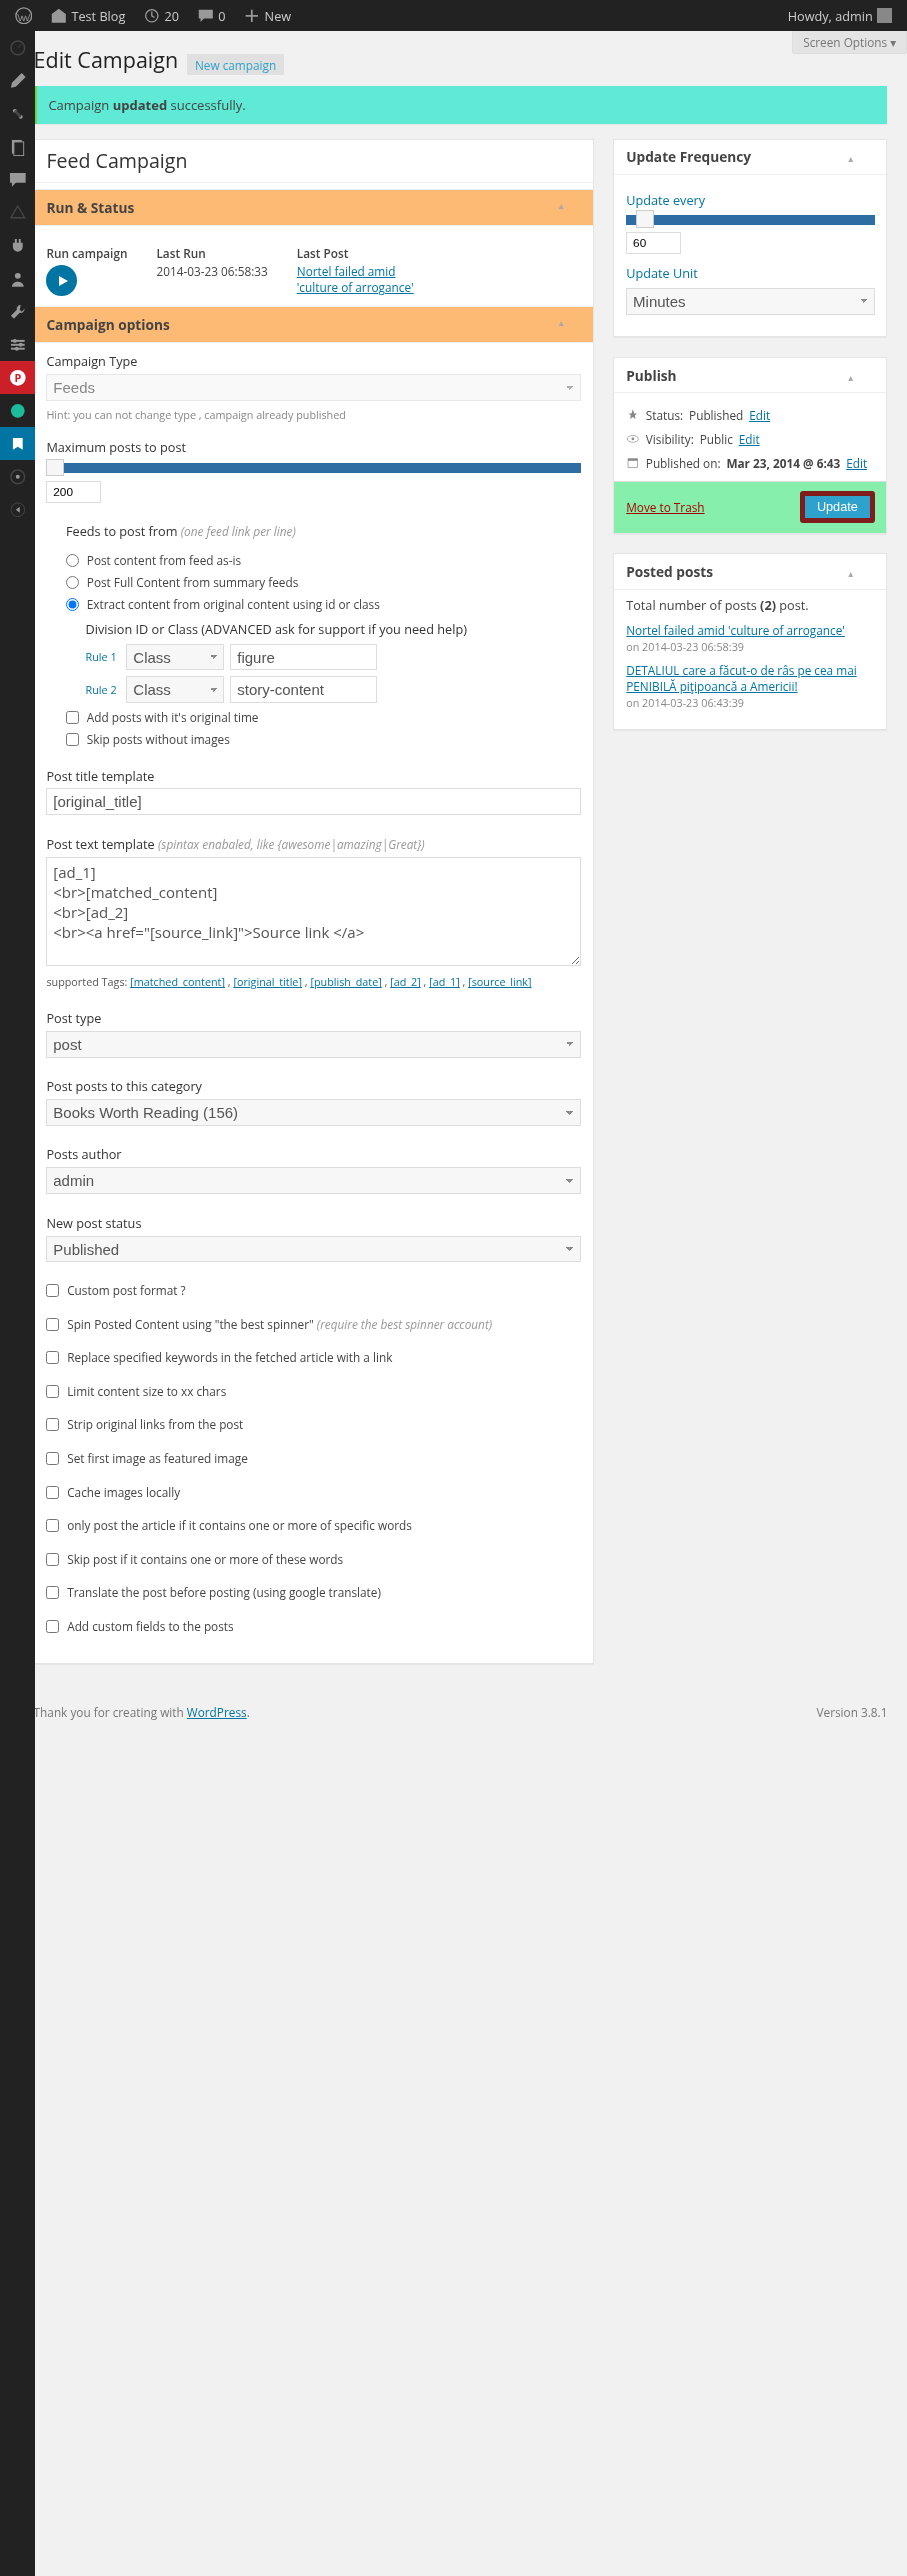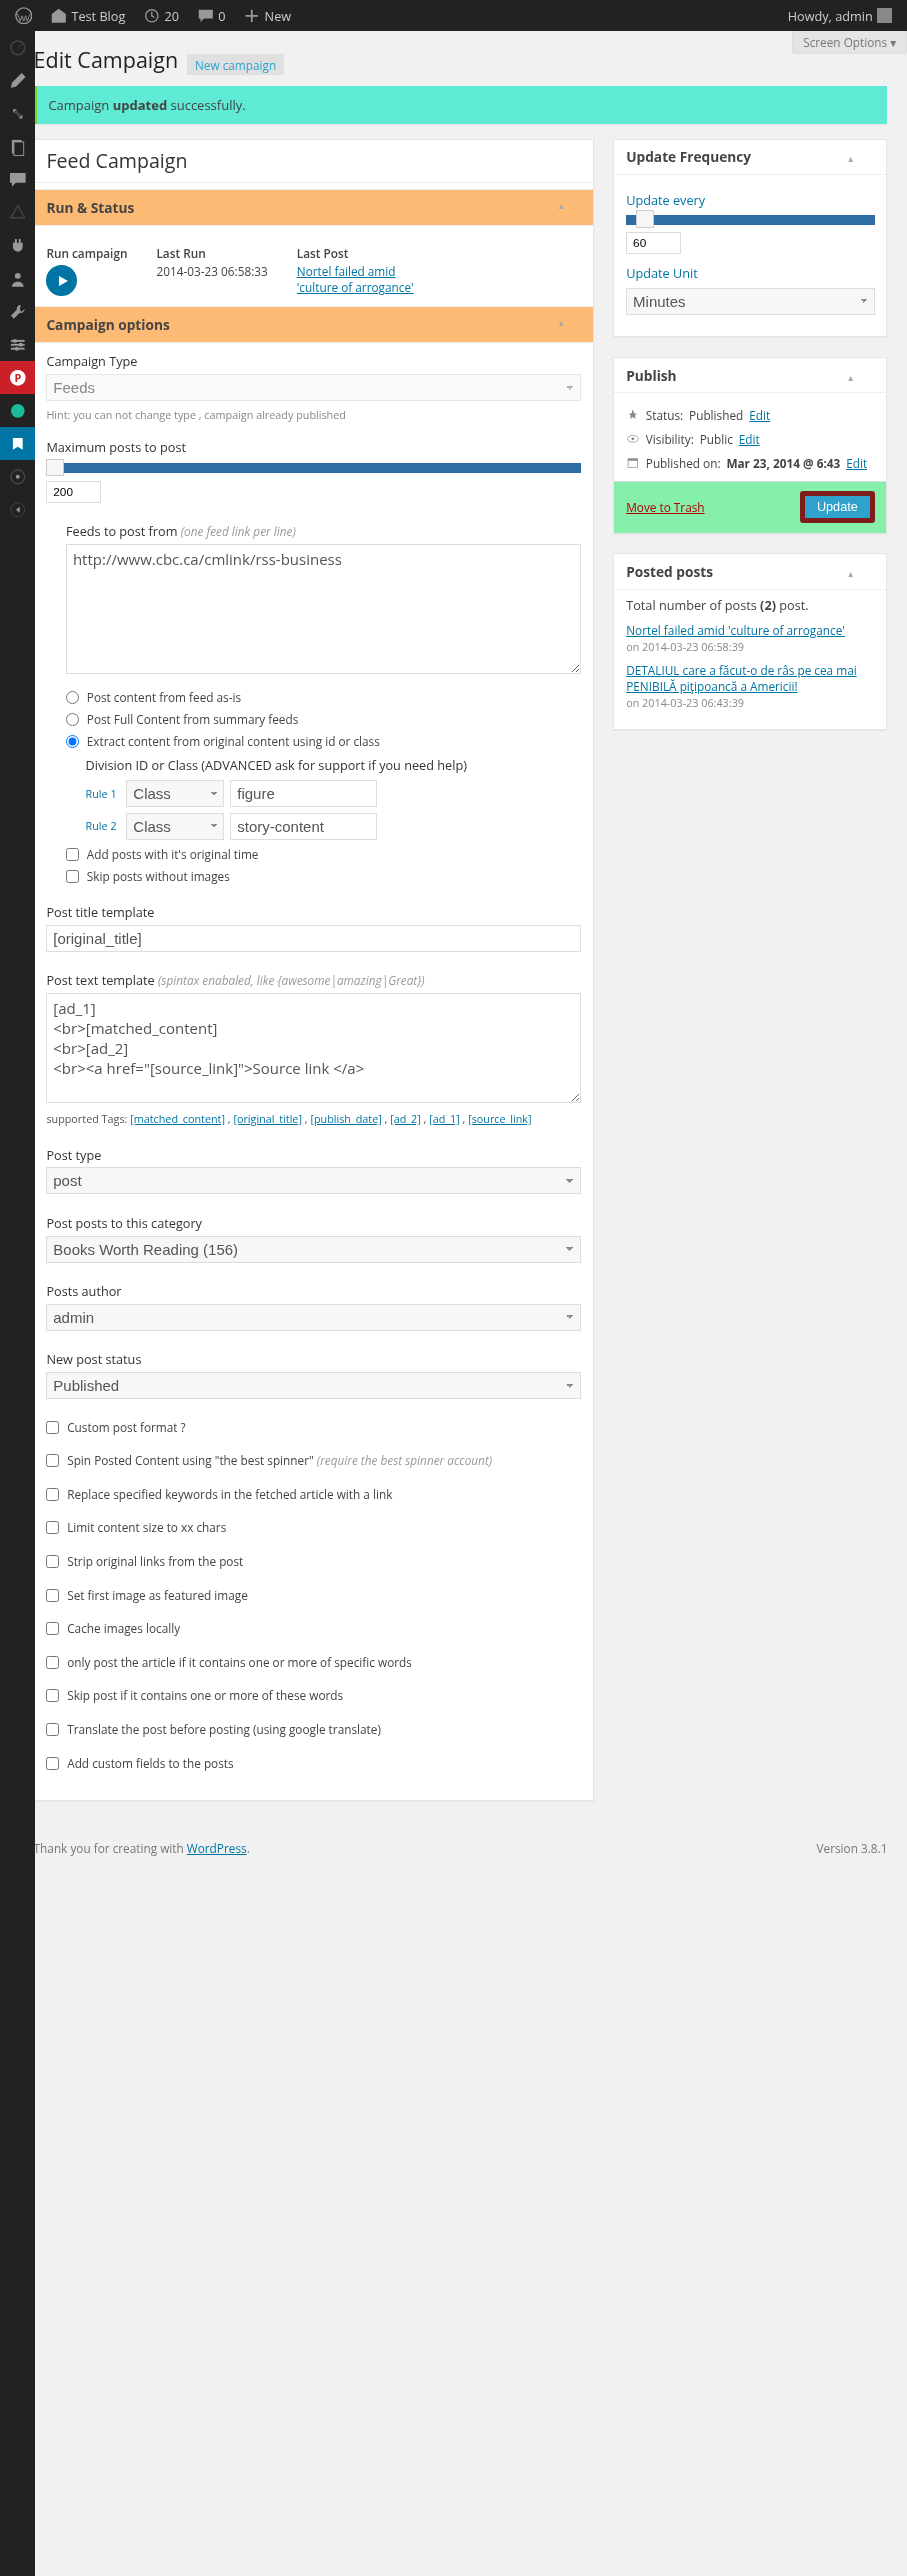--- a/index.html
+++ b/index.html
@@ -255,21 +255,20 @@
             <div class="slider">
                 <div class="handle" style="left:0%"></div>
               </div>
             <input class="slider-val" value="200" style="">
 
             <div class="sub-indent" style="margin-top:19.6px">
               <div class="field-label">
                 <span>Feeds to post from</span>
                 <span class="hint">(one feed link per line)</span>
               </div>
-              <textarea class="form-input" rows="6" style="">http://www.cbc.ca/cmlink/rss-business</textarea>
 
               <div style="margin-top:11.8px">
                 <div class="radio-row">
                     <input type="radio" name="cm" style="">
                     <span>Post content from feed as-is</span>
                   </div>
                 <div class="radio-row">
                     <input type="radio" name="cm" style="">
                     <span>Post Full Content from summary feeds</span>
                   </div>

